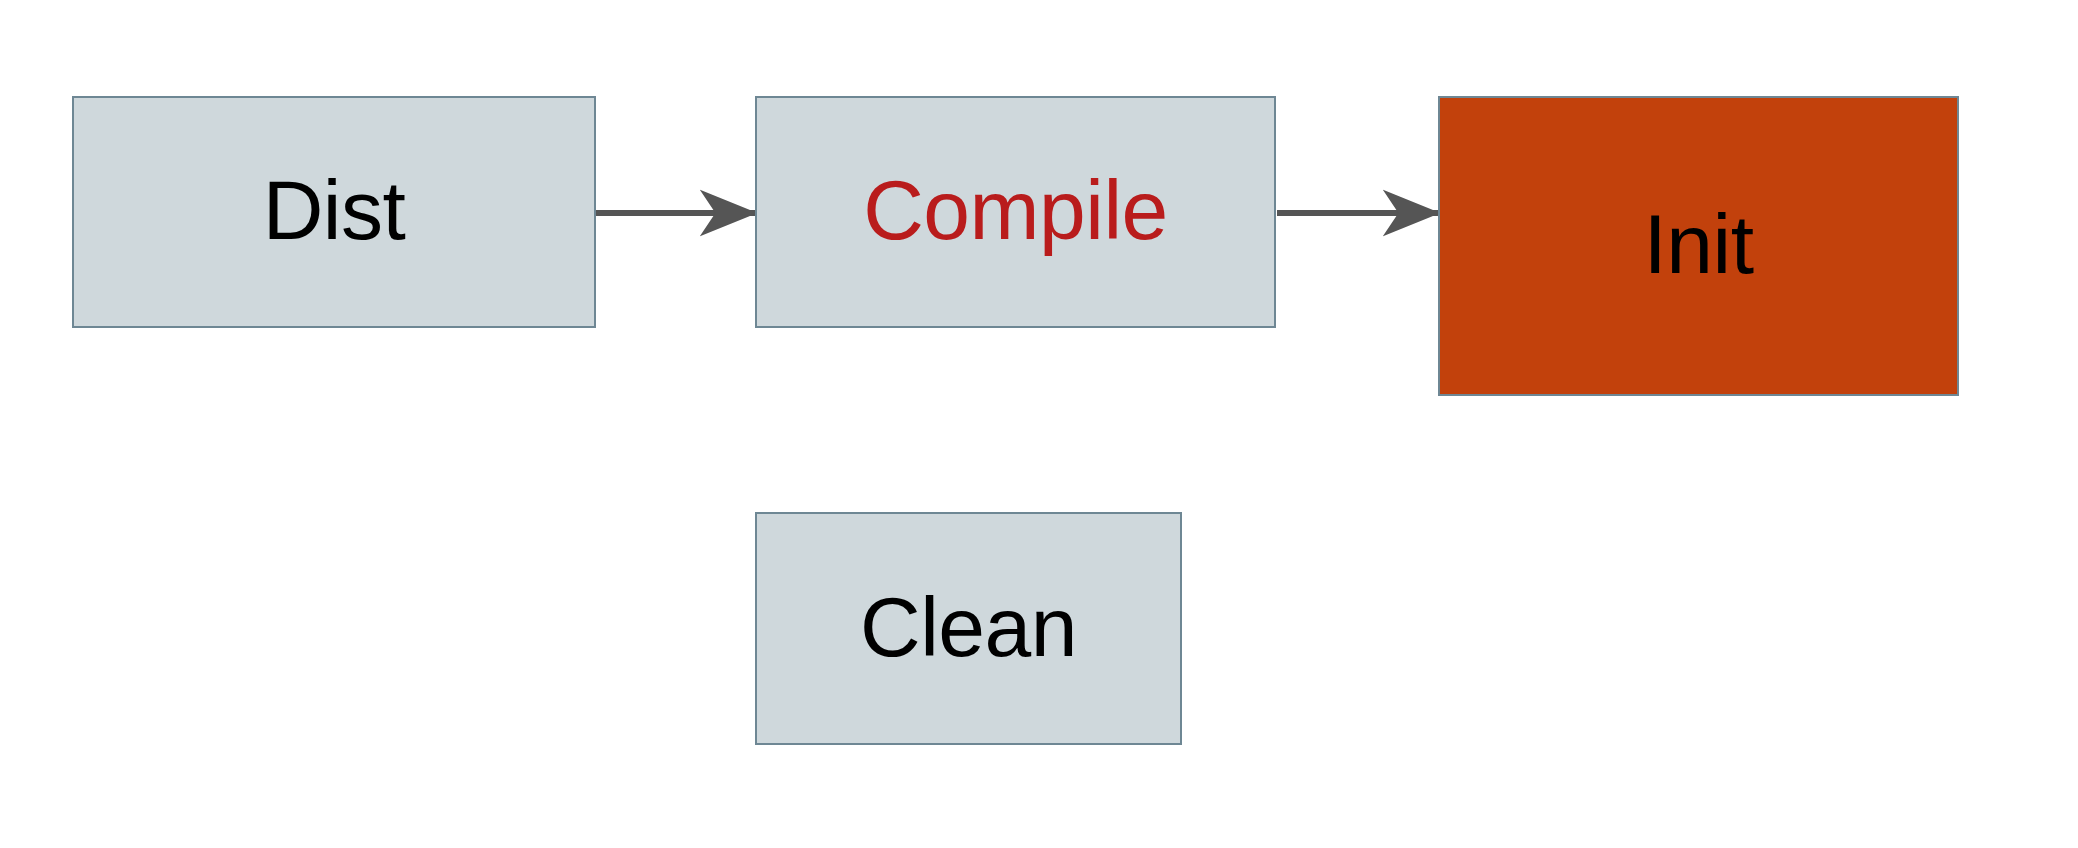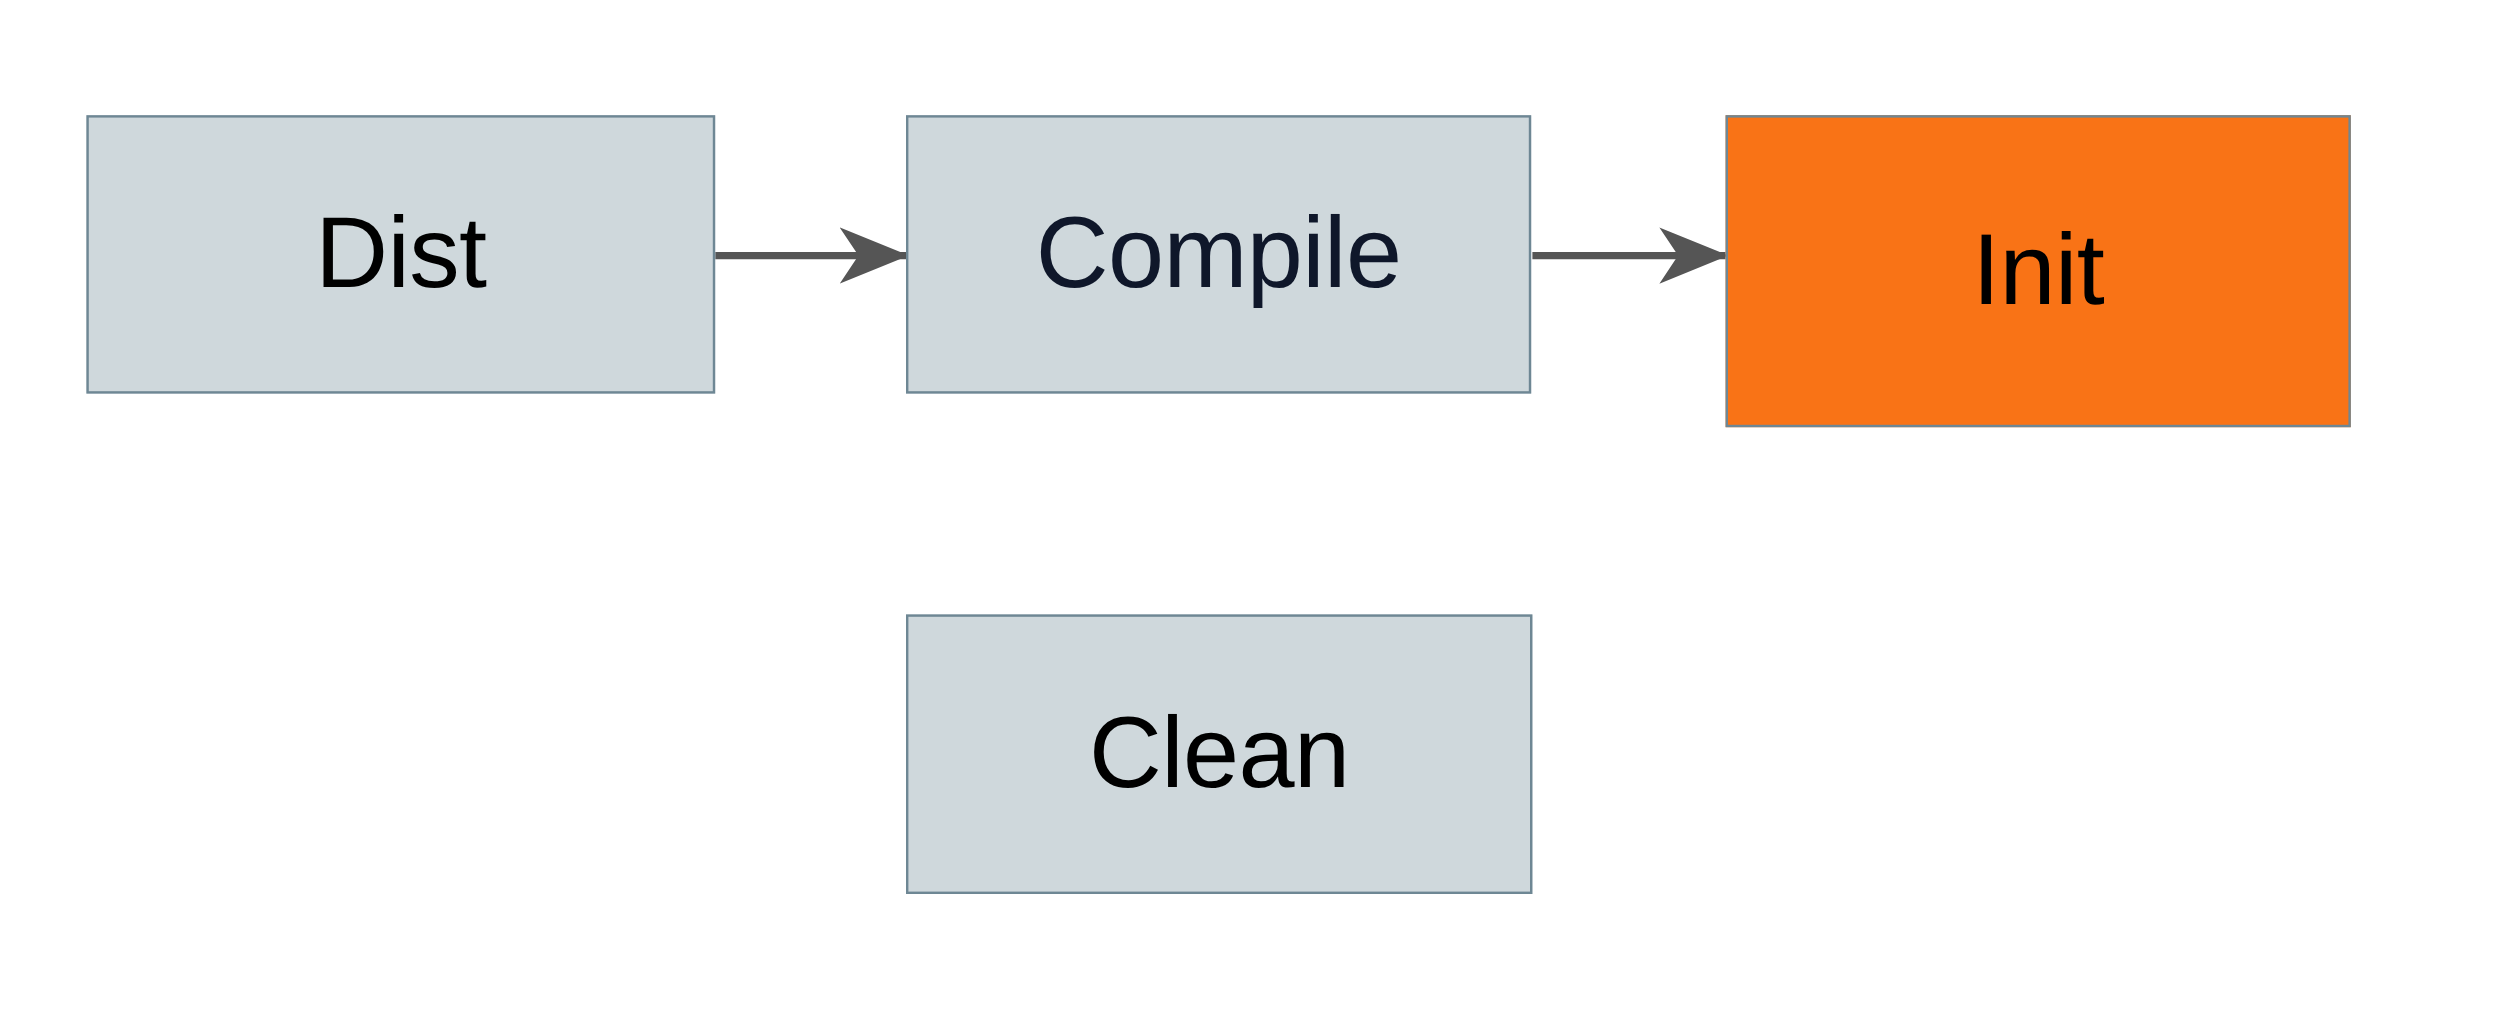--- a/index.html
+++ b/index.html
@@ -69,26 +69,26 @@
         <line x1="596" y1="213" x2="755" y2="213" stroke="#555555" stroke-width="6" marker-end="url(#arrowhead)"></line>
         <line x1="1277" y1="213" x2="1438" y2="213" stroke="#555555" stroke-width="6" marker-end="url(#arrowhead)"></line>
       </g>
   </svg>
 
   <div id="nodes-group">
       <div class="node" style="left: 72px; top: 96px; width: 524px; height: 232px; background: rgb(207, 216, 220); border: 2px solid rgb(110, 135, 148);">
         <span class="node-label" style="font-size: 84px; color: rgb(0, 0, 0);">Dist</span>
       </div>
       <div class="node" style="left: 755px; top: 96px; width: 521px; height: 232px; background: rgb(207, 216, 220); border: 2px solid rgb(110, 135, 148);">
-        <span class="node-label" style="font-size: 84px; color: #0f172a;">Compile</span>
+        <span class="node-label" style="font-size: 84px; color: #b91c1c;">Compile</span>
       </div>
-      <div class="node" style="left: 1438px; top: 96px; width: 521px; height: 260px; background: #f97316; border: 2px solid rgb(110, 135, 148);">
+      <div class="node" style="left: 1438px; top: 96px; width: 521px; height: 300px; background: #c2410c; border: 2px solid rgb(110, 135, 148);">
         <span class="node-label" style="font-size: 84px; color: rgb(0, 0, 0);">Init</span>
       </div>
-      <div class="node" style="left: 755px; top: 512px; width: 522px; height: 233px; background: rgb(207, 216, 220); border: 2px solid rgb(110, 135, 148);">
+      <div class="node" style="left: 755px; top: 512px; width: 427px; height: 233px; background: rgb(207, 216, 220); border: 2px solid rgb(110, 135, 148);">
         <span class="node-label" style="font-size: 84px; color: rgb(0, 0, 0);">Clean</span>
       </div>
     </div>
   <div id="edge-hit-group">
       <div class="edge-hit" style="left: 596px; top: 193px; width: 159px;"></div>
       <div class="edge-hit" style="left: 1277px; top: 193px; width: 161px;"></div>
     </div>
 
 </div>
 

